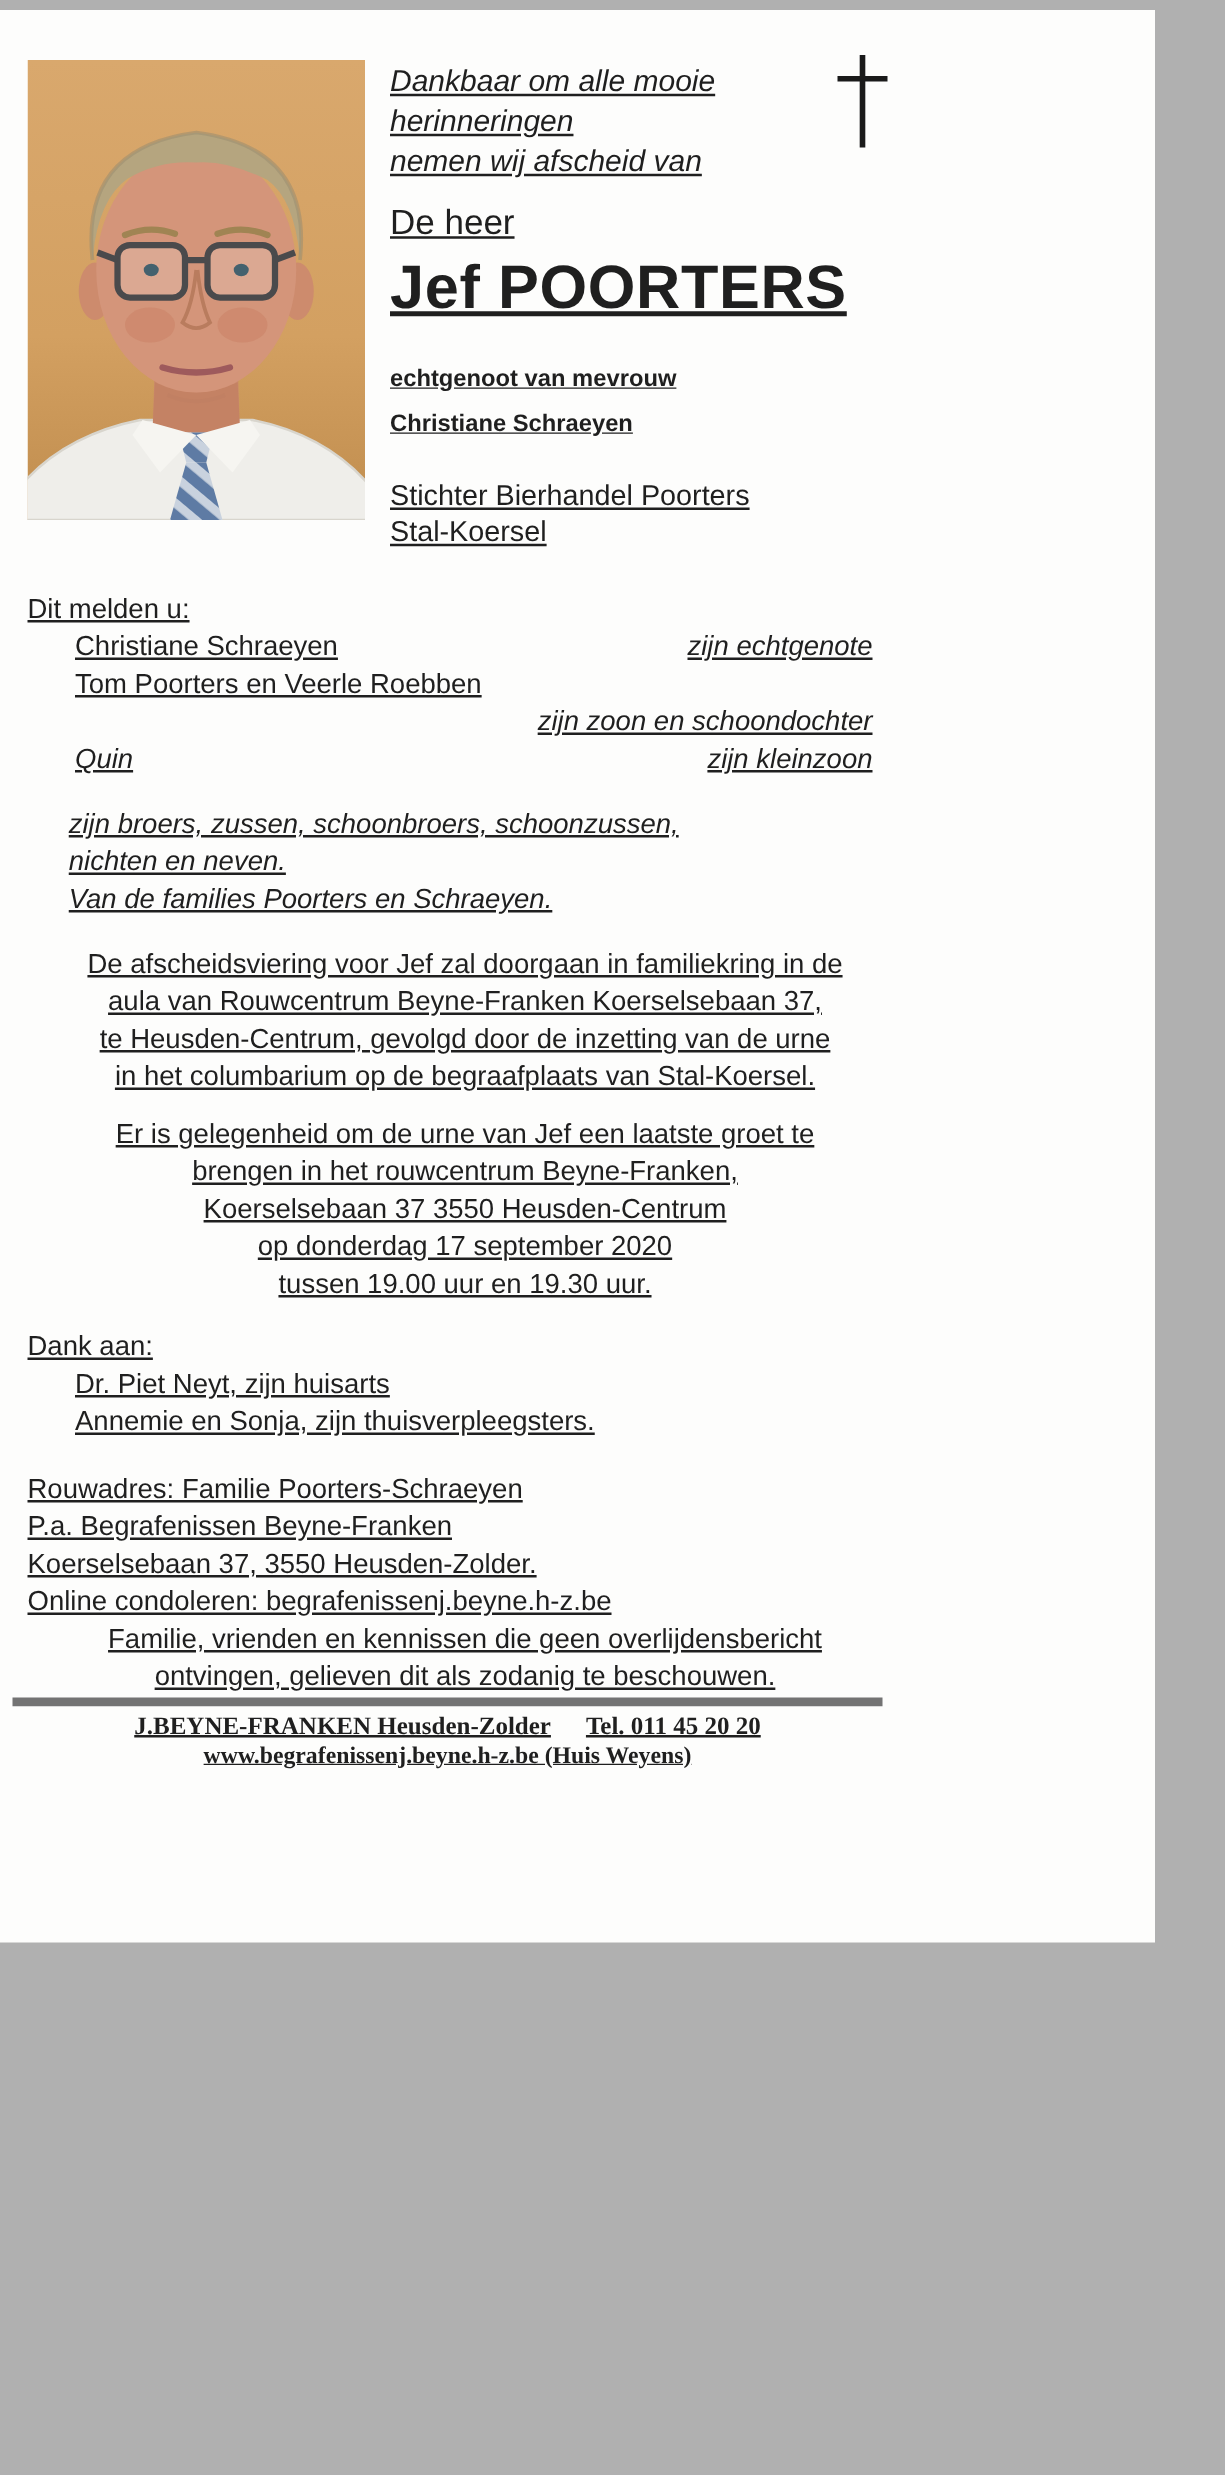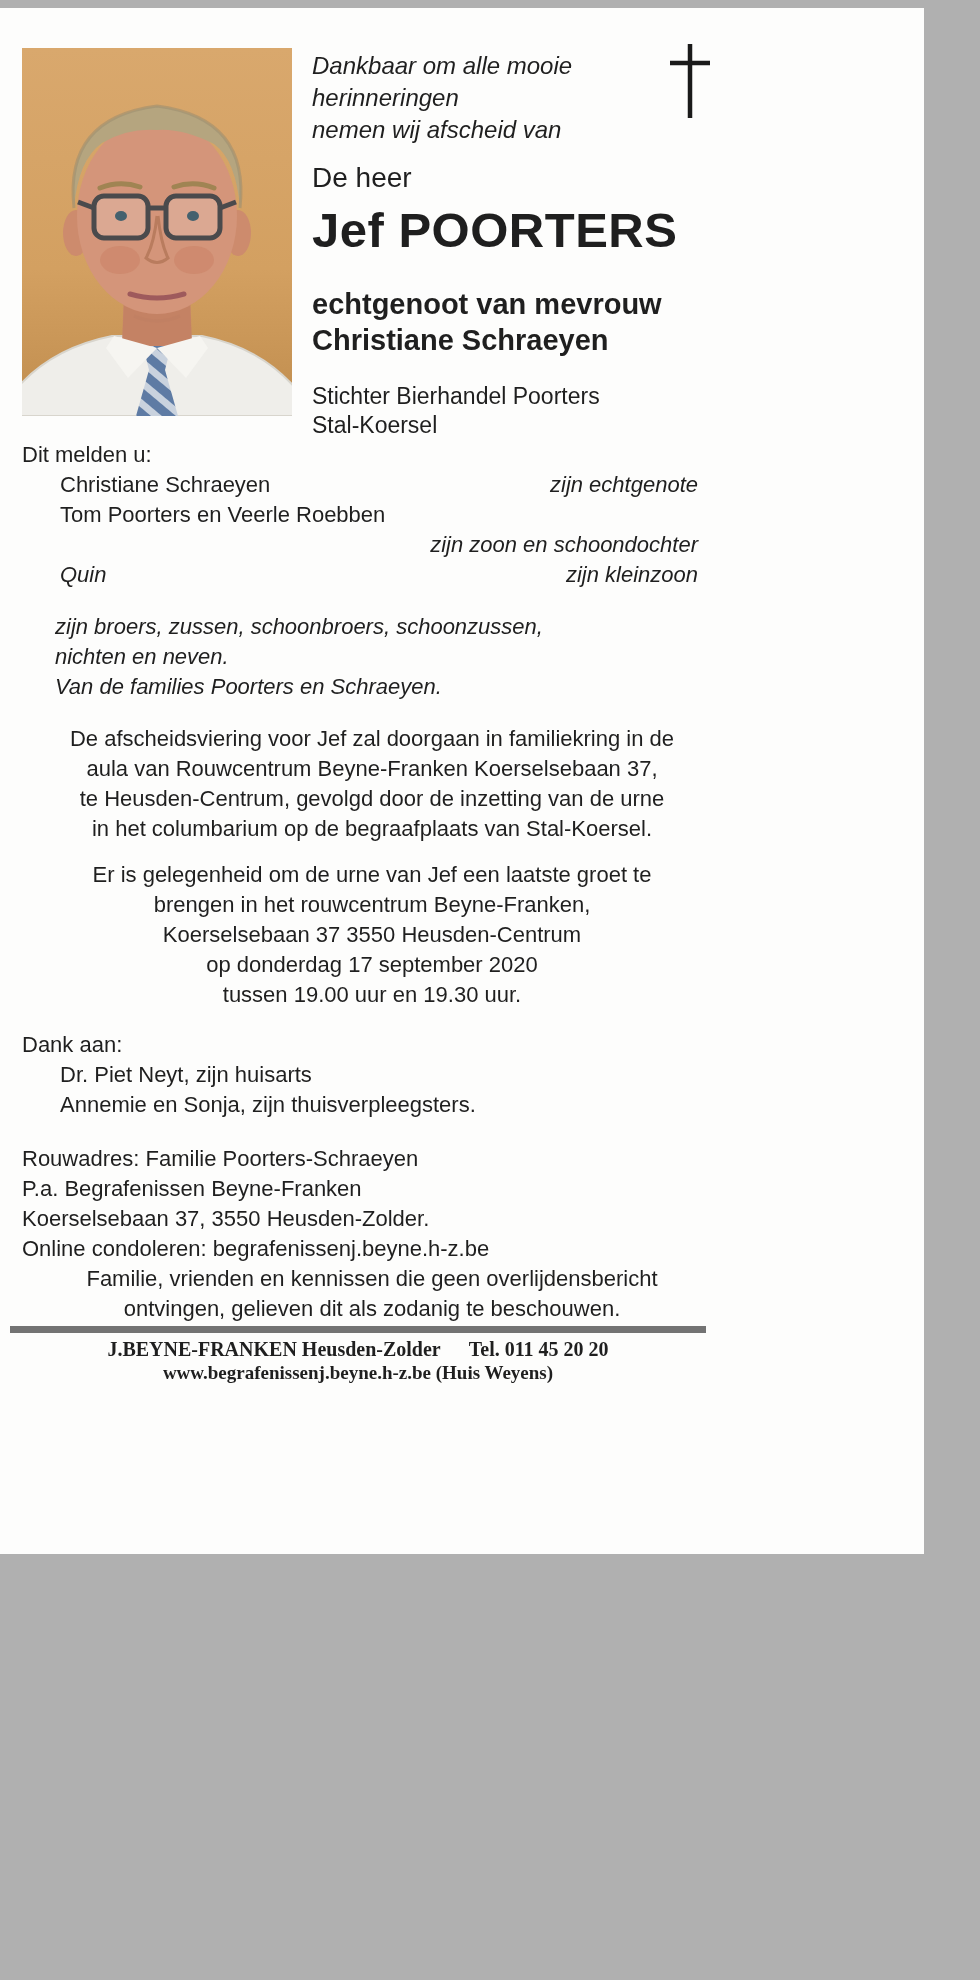--- a/index.html
+++ b/index.html
@@ -2,21 +2,21 @@
 <html><head>
 <meta charset="utf-8">
 <style>
   html, body { margin: 0; padding: 0; }
   body {
     width: 980px; height: 1980px;
     background: #b0b0b0;
     font-family: "Liberation Sans", "DejaVu Sans", sans-serif;
     color: #1f1f1f;
   }
-  .page { width: 832px; height: 1980px; padding-top: 8px; box-sizing: border-box; }
+  .page { width: 832px; height: 1980px; padding-top: 8px; box-sizing: border-box; text-decoration: underline; }
   .card {
     position: relative;
     width: 924px; height: 1546px;
     margin: 0 auto;
     background: #fdfdfc;
     padding: 40px 0 0 22px;
     box-sizing: border-box;
   }
   .content { width: 700px; }
   .pre { white-space: pre; }
@@ -25,29 +25,29 @@
   .body-text { font-size: 22px; line-height: 30px; }
 
   
   .header { display: flex; gap: 20px; }
   .photo { width: 270px; height: 368px; flex: 0 0 270px; }
   .photo svg { display: block; width: 100%; height: 100%; }
   .header-text { padding-top: 2px; }
   .intro { font-style: italic; font-size: 24px; line-height: 32px; }
   .salutation { margin-top: 16px; font-size: 28px; line-height: 32px; }
   .name { margin-top: 10px; font-size: 49px; line-height: 52px; font-weight: bold; letter-spacing: 0.5px; text-align: center; }
-  .spouse { margin-top: 30px; font-size: 29px; line-height: 36px; font-weight: bold; }
+  .spouse { margin-top: 30px; font-size: 19px; line-height: 36px; font-weight: bold; }
   .subtitle { margin-top: 24px; font-size: 23px; line-height: 29px; }
 
   .cross { position: absolute; top: 34px; left: 668px; width: 44px; height: 78px; }
   .cross svg { display: block; width: 100%; height: 100%; }
 
   
   .birth { margin-top: 36px; }
-  .announce-heading { }
+  .announce-heading { margin-top: 32px; }
   .mention-row { display: flex; justify-content: space-between; padding-left: 38px; width: 676px; box-sizing: border-box; line-height: 30px; font-size: 22px; }
   .mention-row.right-only { justify-content: flex-end; }
   .family { margin-top: 22px; padding-left: 33px; }
   .ceremony { margin-top: 22px; }
   .visitation { margin-top: 16px; }
   .thanks-heading { margin-top: 20px; }
   .thanks-items { padding-left: 38px; }
   .address { margin-top: 24px; }
   .closing { }
 

